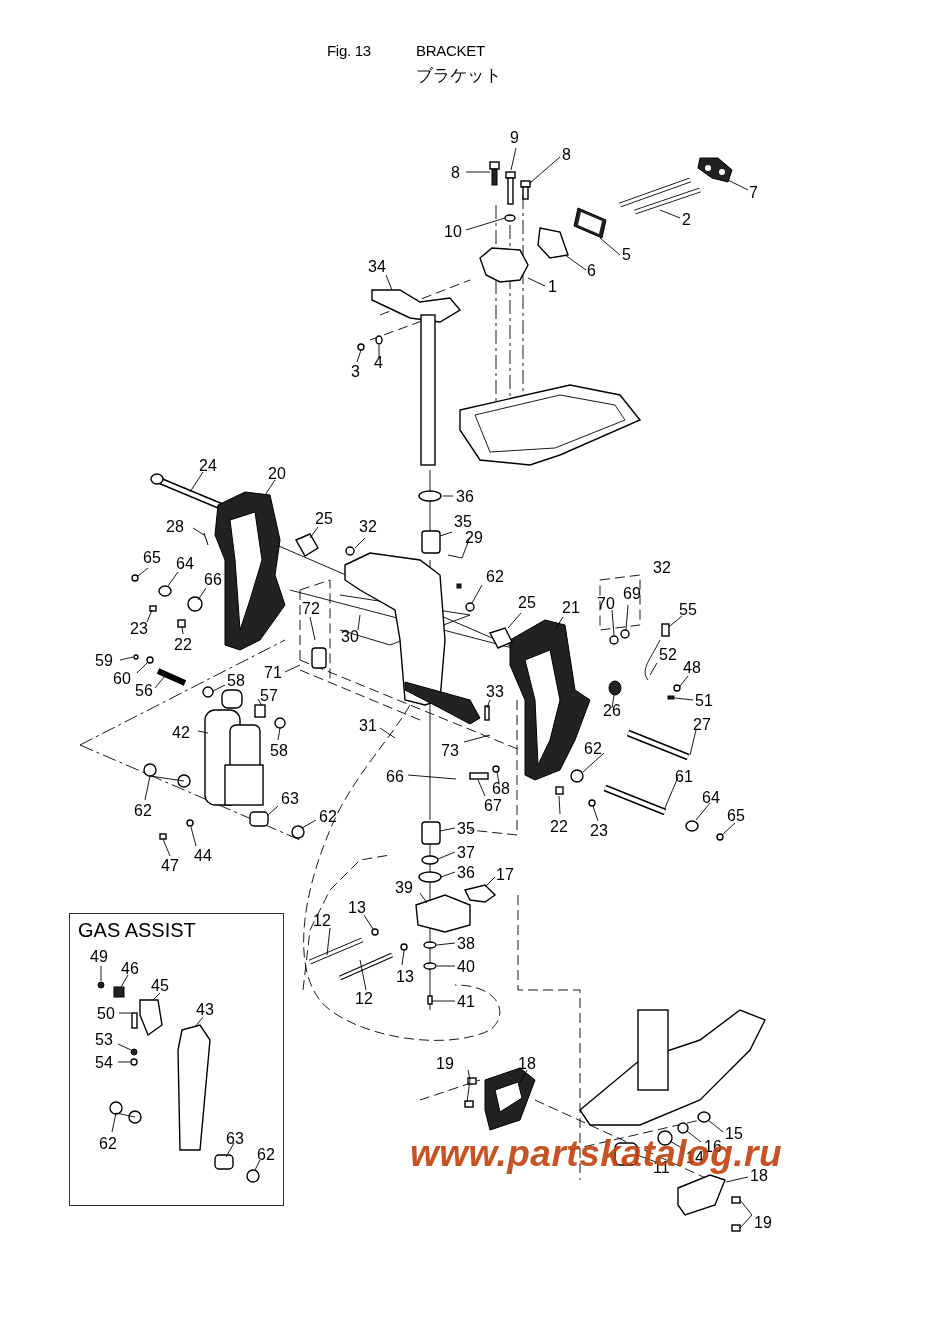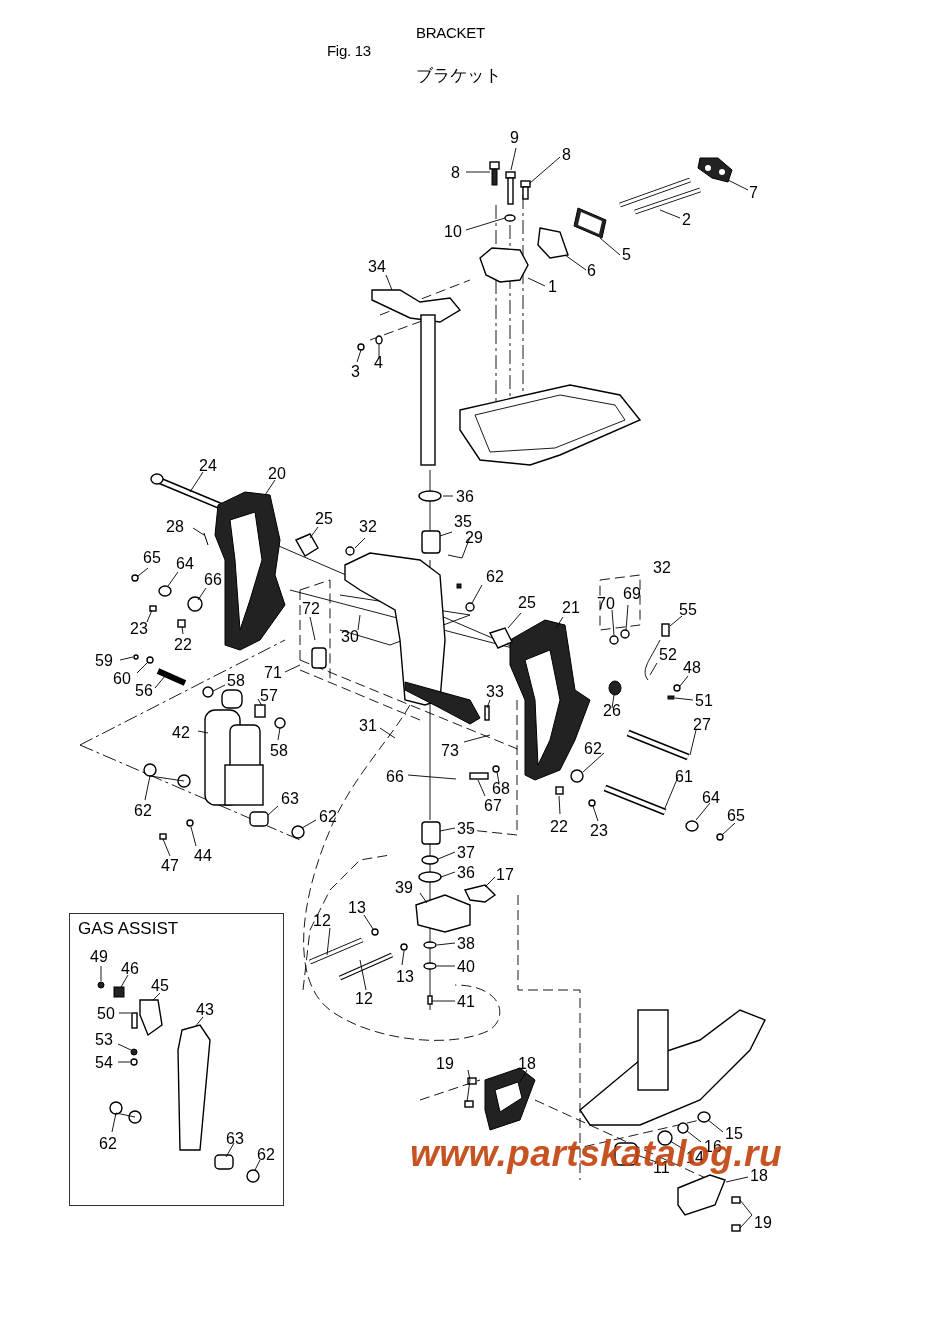--- a/index.html
+++ b/index.html
@@ -1,31 +1,31 @@
 <!DOCTYPE html>
 <html><head>
 <meta charset="utf-8">
 <style>
   html, body { margin: 0; padding: 0; background: #ffffff; }
   body { width: 940px; height: 1325px; position: relative; overflow: hidden;
          font-family: "Liberation Sans", sans-serif; color: #000; }
   .hdr { position: absolute; font-size: 15px; letter-spacing: -0.3px; }
   #fig-label { left: 287px; top: 42px; margin-left: 40px; }
-  #title-en { left: 416px; top: 24px; }
+  #title-en { left: 416px; top: 42px; }
   #title-ja { left: 416px; top: 64px; font-family: "DejaVu Sans", sans-serif; font-size: 17px; }
   svg#diagram { position: absolute; left: 0; top: 0; }
   .lbl { font-family: "Liberation Sans", sans-serif; font-size: 16px; fill: #000; }
   .part { fill: #ffffff; stroke: #000; stroke-width: 1.4; }
   .partd { fill: #222; stroke: #000; stroke-width: 1; }
   .lead { stroke: #000; stroke-width: 0.9; fill: none; }
   .dash { stroke: #000; stroke-width: 0.9; fill: none; stroke-dasharray: 10 5; }
   .dashd { stroke: #000; stroke-width: 0.9; fill: none; stroke-dasharray: 14 4 3 4; }
   .inset { position: absolute; left: 69px; top: 913px; width: 215px; height: 293px;
            border: 1.2px solid #333; box-sizing: border-box; }
-  #inset-title { position: absolute; left: 78px; top: 919px; font-size: 17px; }
+  #inset-title { position: absolute; left: 78px; top: 919px; font-size: 20px; }
   #watermark { position: absolute; left: 410px; top: 1133px; font-size: 37px; font-weight: bold;
                font-style: italic; color: #c2410c; opacity: 0.9; letter-spacing: 0.5px;
                font-family: "Liberation Sans", sans-serif; text-align: center; }
 </style>
 </head>
 <body>
 
 <div class="hdr" id="fig-label">Fig. 13</div>
 <div class="hdr" id="title-en">BRACKET</div>
 <div class="hdr" id="title-ja">ブラケット</div>

